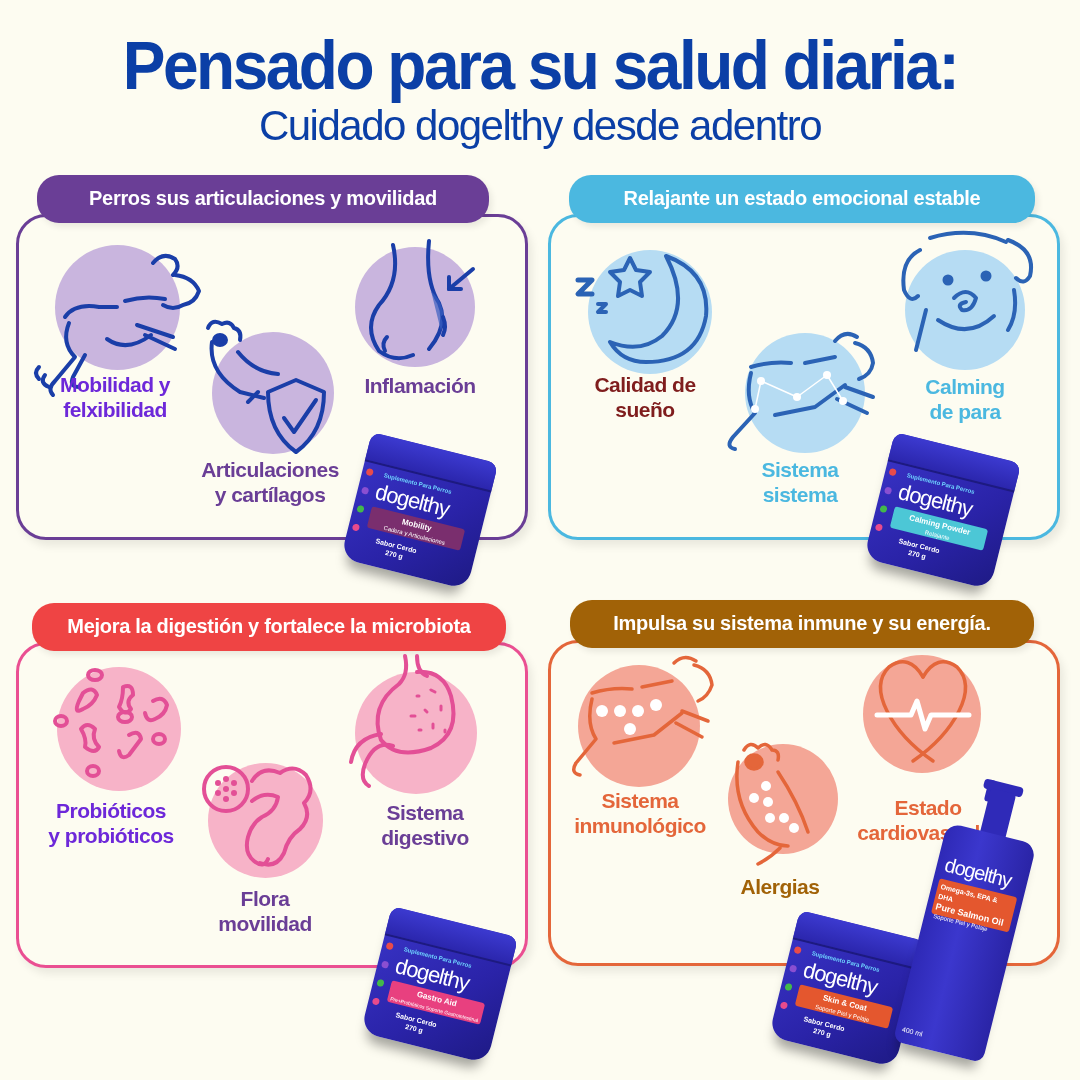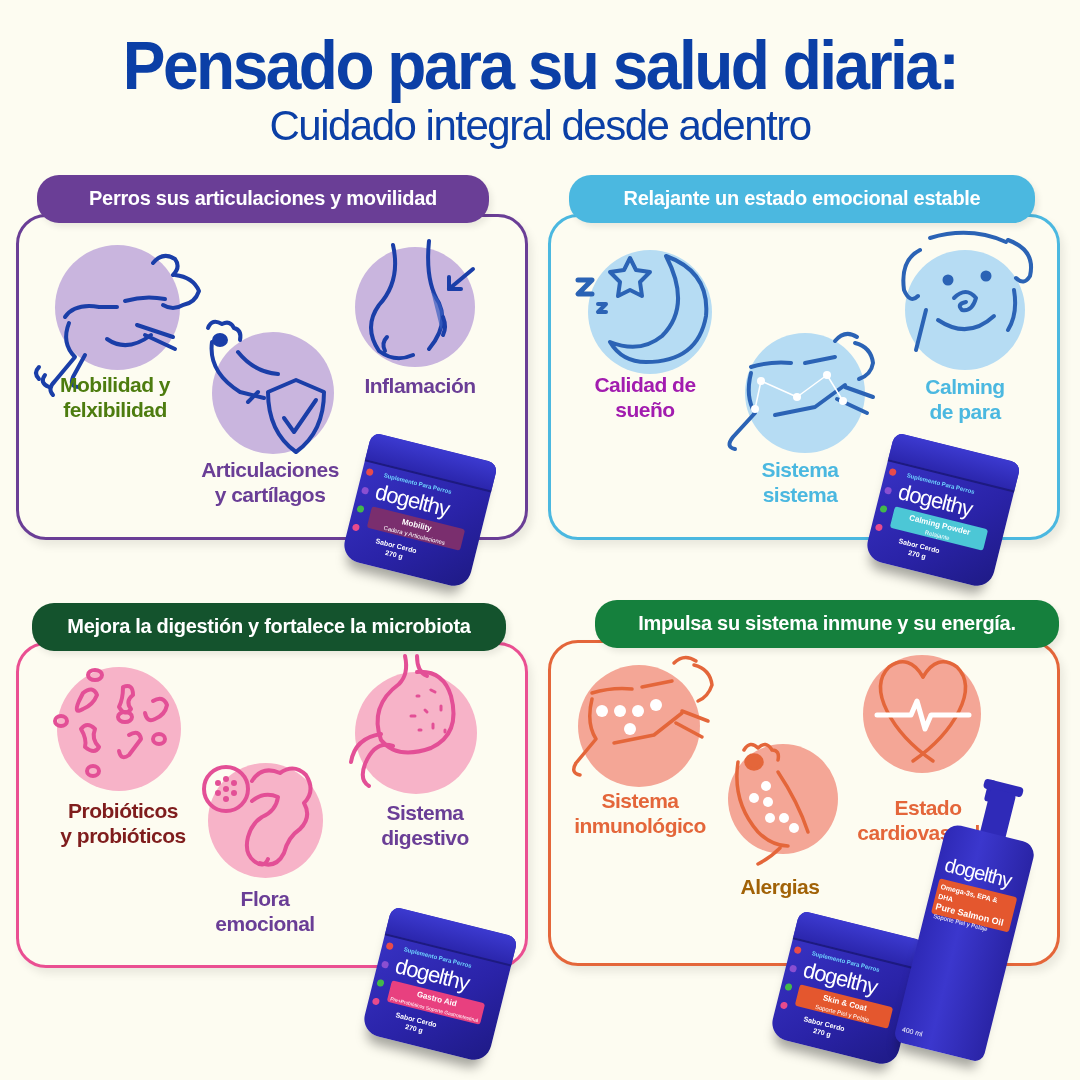--- a/index.html
+++ b/index.html
@@ -66,42 +66,42 @@
   .bottle .band { position: absolute; left: 6px; top: 56px; width: 80px; height: 36px; background: #e4572e; border-radius: 3px; color: #fff; font-size: 7px; font-weight: 700; padding: 3px; line-height: 10px; }
   .bottle .vol { position: absolute; left: 6px; bottom: 10px; font-size: 7px; color: #fff; }
   .pump-neck { position: absolute; width: 26px; height: 46px; background: #2f2ab8; border-radius: 4px 4px 0 0; }
   .pump-head { position: absolute; width: 40px; height: 10px; background: #2f2ab8; border-radius: 4px; }
   .pump-spout { position: absolute; width: 8px; height: 22px; background: #2f2ab8; border-radius: 3px; }
 </style>
 </head>
 <body>
 
 <div class="title">Pensado para su salud diaria:</div>
-<div class="subtitle">Cuidado integral desde adentro</div>
+<div class="subtitle">Cuidado dogelthy desde adentro</div>
 
 <div>
   <div class="panel" style="left:16px;top:214px;width:512px;height:326px;border-color:#6a3e96;"></div>
   <div class="pill" style="left:37px;top:175px;width:452px;background:#6a3e96;">Perros sus articulaciones y movilidad</div>
 
   <div class="circle" style="left:55px;top:245px;width:125px;height:125px;background:#c9b5de;">
     <svg width="190" height="170" viewBox="0 0 190 170" fill="none" stroke="#1a3ea8" stroke-width="4" stroke-linecap="round" stroke-linejoin="round" style="left:-30px;top:-10px;">
       <path d="M40 82 q10-14 34-10 l18 0"></path>
         <path d="M100 66 q20-6 40-2"></path>
         <path d="M128 28 q10-12 22-4 q6 8-2 16"></path>
         <path d="M150 40 q18 2 24 16 q-4 12-16 14 q-10 6-20 0"></path>
       <path d="M44 88 q-8 20 6 34 l-20 24 q-8 8 -2 14"></path>
         <path d="M60 120 l-12 22 q-4 10 6 10"></path>
         <path d="M82 104 q20 14 44 -4"></path>
         <path d="M112 90 l36 12"></path>
         <path d="M120 100 l30 14"></path>
         <path d="M20 140 q-6 8 4 12"></path>
         <path d="M14 132 q-6 6 0 12"></path>
     </svg>
   </div>
-  <div class="label" style="left:40px;top:372px;width:150px;color:#4d7c0f;">
+  <div class="label" style="left:40px;top:372px;width:150px;color:#6d28d9;">
     <div>Mobilidad y</div>
     <div>felxibilidad</div>
   </div>
 
   <div class="circle" style="left:212px;top:332px;width:122px;height:122px;background:#c9b5de;">
     <svg width="150" height="150" viewBox="0 0 150 150" fill="none" stroke="#1a3ea8" stroke-width="4" stroke-linecap="round" stroke-linejoin="round" style="left:-14px;top:-22px;">
       <path d="M10 18 q4-10 14-4 q8-4 12 4 q8 2 6 12"></path>
         <ellipse cx="22" cy="30" rx="6" ry="5" fill="#1a3ea8"></ellipse>
       <path d="M14 32 q-4 30 28 50 l24 6"></path>
         <path d="M40 42 q16 20 40 22"></path>
@@ -159,21 +159,21 @@
   <div class="pill" style="left:569px;top:175px;width:466px;background:#4bb8e0;">Relajante un estado emocional estable</div>
 
   <div class="circle" style="left:588px;top:250px;width:124px;height:124px;background:#b6dcf3;">
     <svg width="160" height="160" viewBox="0 0 160 160" fill="none" stroke="#2b63b5" stroke-width="4" stroke-linecap="round" stroke-linejoin="round" style="left:-22px;top:-22px;">
       <path d="M100 28 q44 16 40 60 q-8 46 -60 46 q-24 0 -36 -20 q30 12 52 -6 q30 -30 4 -80z"></path>
       <path d="M64 30 l6 12 l14 2 l-10 10 l2 14 l-12 -6 l-12 6 l2 -14 l-10 -10 l14 -2z"></path>
       <path d="M12 52 l14 0 l-14 14 l14 0" stroke-width="5"></path>
         <path d="M32 76 l8 0 l-8 8 l8 0" stroke-width="4"></path>
     </svg>
   </div>
-  <div class="label" style="left:570px;top:372px;width:150px;color:#a21caf;">
+  <div class="label" style="left:570px;top:372px;width:150px;color:#7f1d1d;">
     <div>Calidad de</div>
     <div>sueño</div>
   </div>
 
   <div class="circle" style="left:745px;top:333px;width:120px;height:120px;background:#b6dcf3;">
     <svg width="180" height="140" viewBox="0 0 180 140" fill="none" stroke="#2b63b5" stroke-width="4" stroke-linecap="round" stroke-linejoin="round" style="left:-30px;top:-8px;">
       <path d="M36 42 q20 -6 40 -4"></path>
         <path d="M90 38 l30 -6"></path>
         <path d="M120 16 q10 -12 22 -4"></path>
         <path d="M140 18 q16 4 18 20 q-2 12 -14 16"></path>
@@ -235,37 +235,37 @@
       <div class="flavor">
           <div>Sabor Cerdo</div>
           <div>270 g</div>
         </div>
     </div>
   </div>
 </div>
 
 <div>
   <div class="panel" style="left:16px;top:642px;width:512px;height:326px;border-color:#ea4f92;"></div>
-  <div class="pill" style="left:32px;top:603px;width:474px;background:#14532d;">Mejora la digestión y fortalece la microbiota</div>
+  <div class="pill" style="left:32px;top:603px;width:474px;background:#ef4444;">Mejora la digestión y fortalece la microbiota</div>
 
   <div class="circle" style="left:57px;top:667px;width:124px;height:124px;background:#f7b3c8;">
     <svg width="150" height="150" viewBox="0 0 150 150" fill="none" stroke="#e34f96" stroke-width="4" stroke-linecap="round" stroke-linejoin="round" style="left:-10px;top:-14px;">
       <ellipse cx="48" cy="22" rx="7" ry="5"></ellipse>
         <path d="M36 40 q10 -8 14 2 q-4 10 -14 14 q-10 6 -4 -8z"></path>
         <path d="M76 34 q10 -4 10 8 q-8 6 -2 14 q-6 8 -12 -2 q4 -8 4 -20z"></path>
       <path d="M106 48 q10 -6 14 4 q-2 10 -12 14 q-8 4 -10 -6"></path>
         <ellipse cx="14" cy="68" rx="6" ry="5"></ellipse>
         <ellipse cx="78" cy="64" rx="7" ry="5"></ellipse>
       <path d="M34 76 q6 -8 14 0 q-4 10 4 18 q-4 8 -14 0 q2 -8 -4 -18z"></path>
         <path d="M82 82 q10 -6 12 4 q-6 8 -12 16 q-8 6 -10 -4"></path>
         <ellipse cx="112" cy="86" rx="6" ry="5"></ellipse>
         <ellipse cx="46" cy="118" rx="6" ry="5"></ellipse>
     </svg>
   </div>
-  <div class="label" style="left:38px;top:798px;width:170px;color:#7f1d1d;">
+  <div class="label" style="left:26px;top:798px;width:170px;color:#6d28d9;">
     <div>Probióticos</div>
     <div>y probióticos</div>
   </div>
 
   <div class="circle" style="left:208px;top:763px;width:115px;height:115px;background:#f7b3c8;">
     <svg width="130" height="140" viewBox="0 0 130 140" fill="none" stroke="#e34f96" stroke-width="4" stroke-linecap="round" stroke-linejoin="round" style="left:-8px;top:-14px;">
       <circle cx="26" cy="40" r="22"></circle>
         <g fill="#e34f96" stroke="none">
           <circle cx="18" cy="34" r="3"></circle>
           <circle cx="26" cy="30" r="3"></circle>
@@ -274,21 +274,21 @@
           <circle cx="26" cy="40" r="3"></circle>
           <circle cx="34" cy="44" r="3"></circle>
           <circle cx="26" cy="50" r="3"></circle>
         </g>
       <path d="M52 32 q10 -16 28 -8 q14 -10 26 2 q10 16 -2 28 q8 14 -4 26 q-12 8 -16 24 q-8 16 -24 10"></path>
         <path d="M52 52 q12 -10 26 -4 q-2 14 -16 20 q-10 6 -14 20 q-4 16 6 24 q10 8 14 -2"></path>
     </svg>
   </div>
   <div class="label" style="left:190px;top:886px;width:150px;color:#6a3e96;">
     <div>Flora</div>
-    <div>emocional</div>
+    <div>movilidad</div>
   </div>
 
   <div class="circle" style="left:355px;top:672px;width:122px;height:122px;background:#f7b3c8;">
     <svg width="140" height="140" viewBox="0 0 140 140" fill="none" stroke="#e34f96" stroke-width="4" stroke-linecap="round" stroke-linejoin="round" style="left:-10px;top:-22px;">
       <path d="M60 6 q4 18 -6 28 q-30 22 -18 56 q16 20 50 8 q30 -14 20 -52 q-8 -26 -34 -24"></path>
         <path d="M72 6 q0 16 10 20"></path>
       <path d="M48 96 q-18 -6 -28 18 q-6 16 4 22"></path>
         <path d="M36 84 q-26 4 -30 28"></path>
       <g stroke-width="3">
           <path d="M72 46 l2 0"></path>
@@ -325,21 +325,21 @@
       <div class="flavor">
           <div>Sabor Cerdo</div>
           <div>270 g</div>
         </div>
     </div>
   </div>
 </div>
 
 <div>
   <div class="panel" style="left:548px;top:640px;width:512px;height:326px;border-color:#e4663a;"></div>
-  <div class="pill" style="left:595px;top:600px;width:464px;background:#15803d;">Impulsa su sistema inmune y su energía.</div>
+  <div class="pill" style="left:570px;top:600px;width:464px;background:#a16207;">Impulsa su sistema inmune y su energía.</div>
 
   <div class="circle" style="left:578px;top:665px;width:122px;height:122px;background:#f4a696;">
     <svg width="170" height="140" viewBox="0 0 170 140" fill="none" stroke="#e4663a" stroke-width="3.5" stroke-linecap="round" stroke-linejoin="round" style="left:-20px;top:-12px;">
       <path d="M34 40 q20 -6 40 -4"></path>
         <path d="M84 34 l30 -6"></path>
         <path d="M116 10 q10 -10 22 -2"></path>
         <path d="M136 12 q16 4 18 20 q-4 12 -14 16"></path>
       <path d="M34 46 q-6 24 4 40 l-20 24 q-6 10 4 12"></path>
         <path d="M56 90 l40 -8 l28 -22"></path>
         <path d="M124 58 l26 10"></path>

